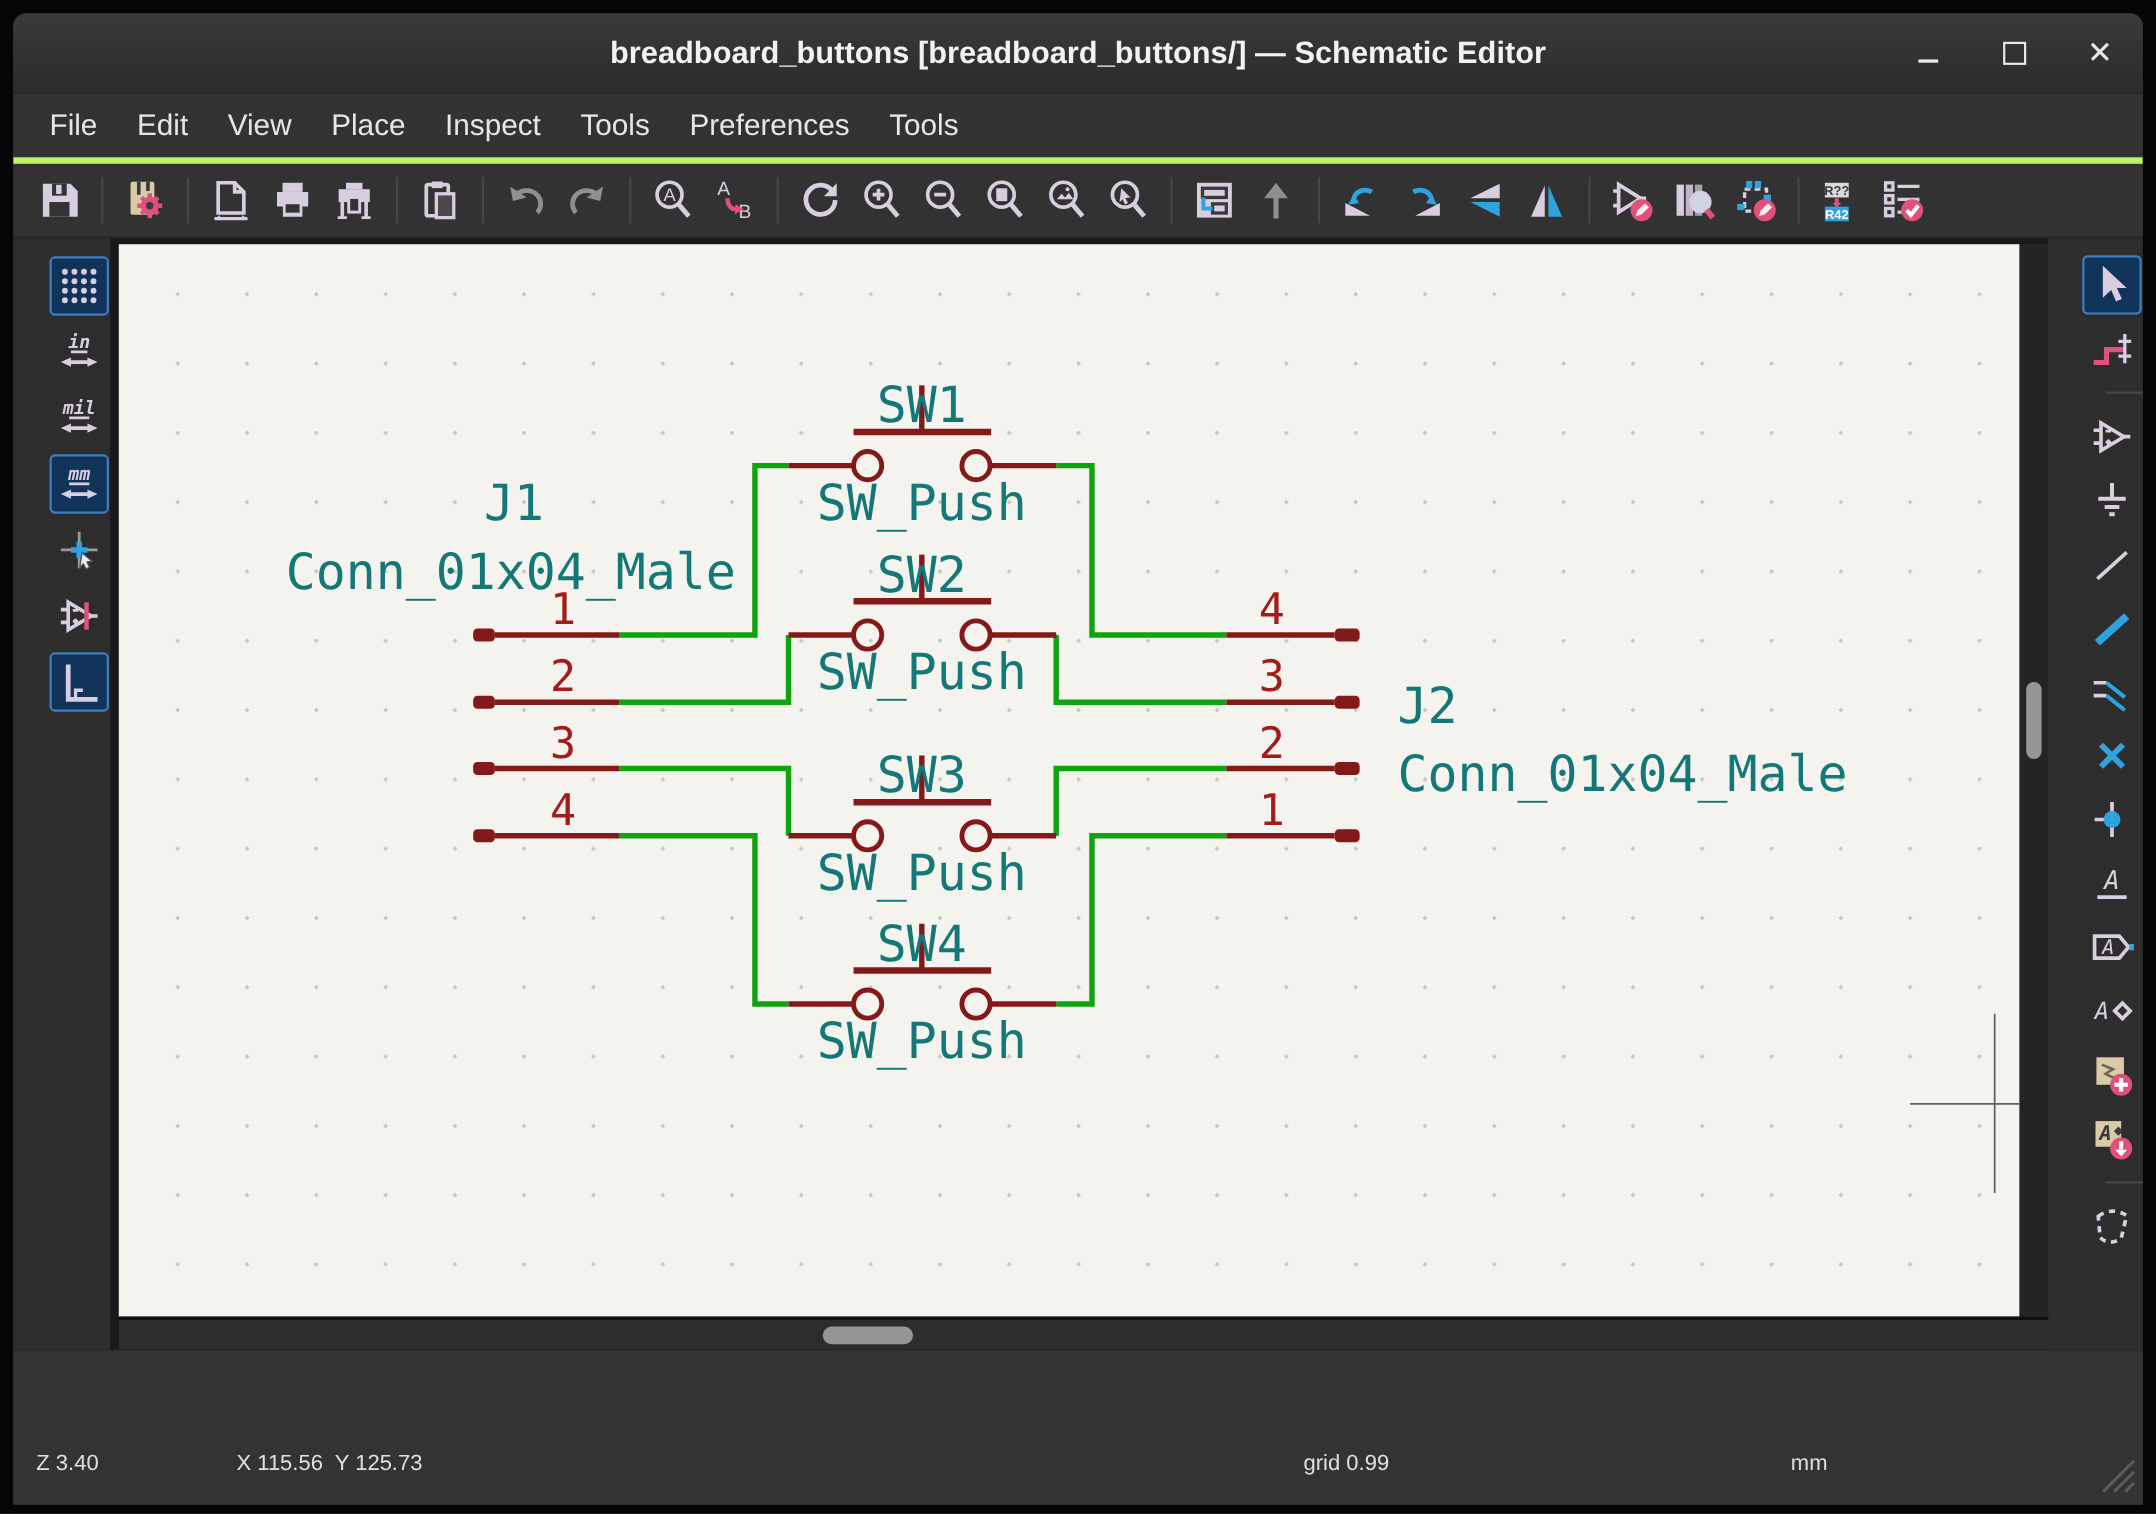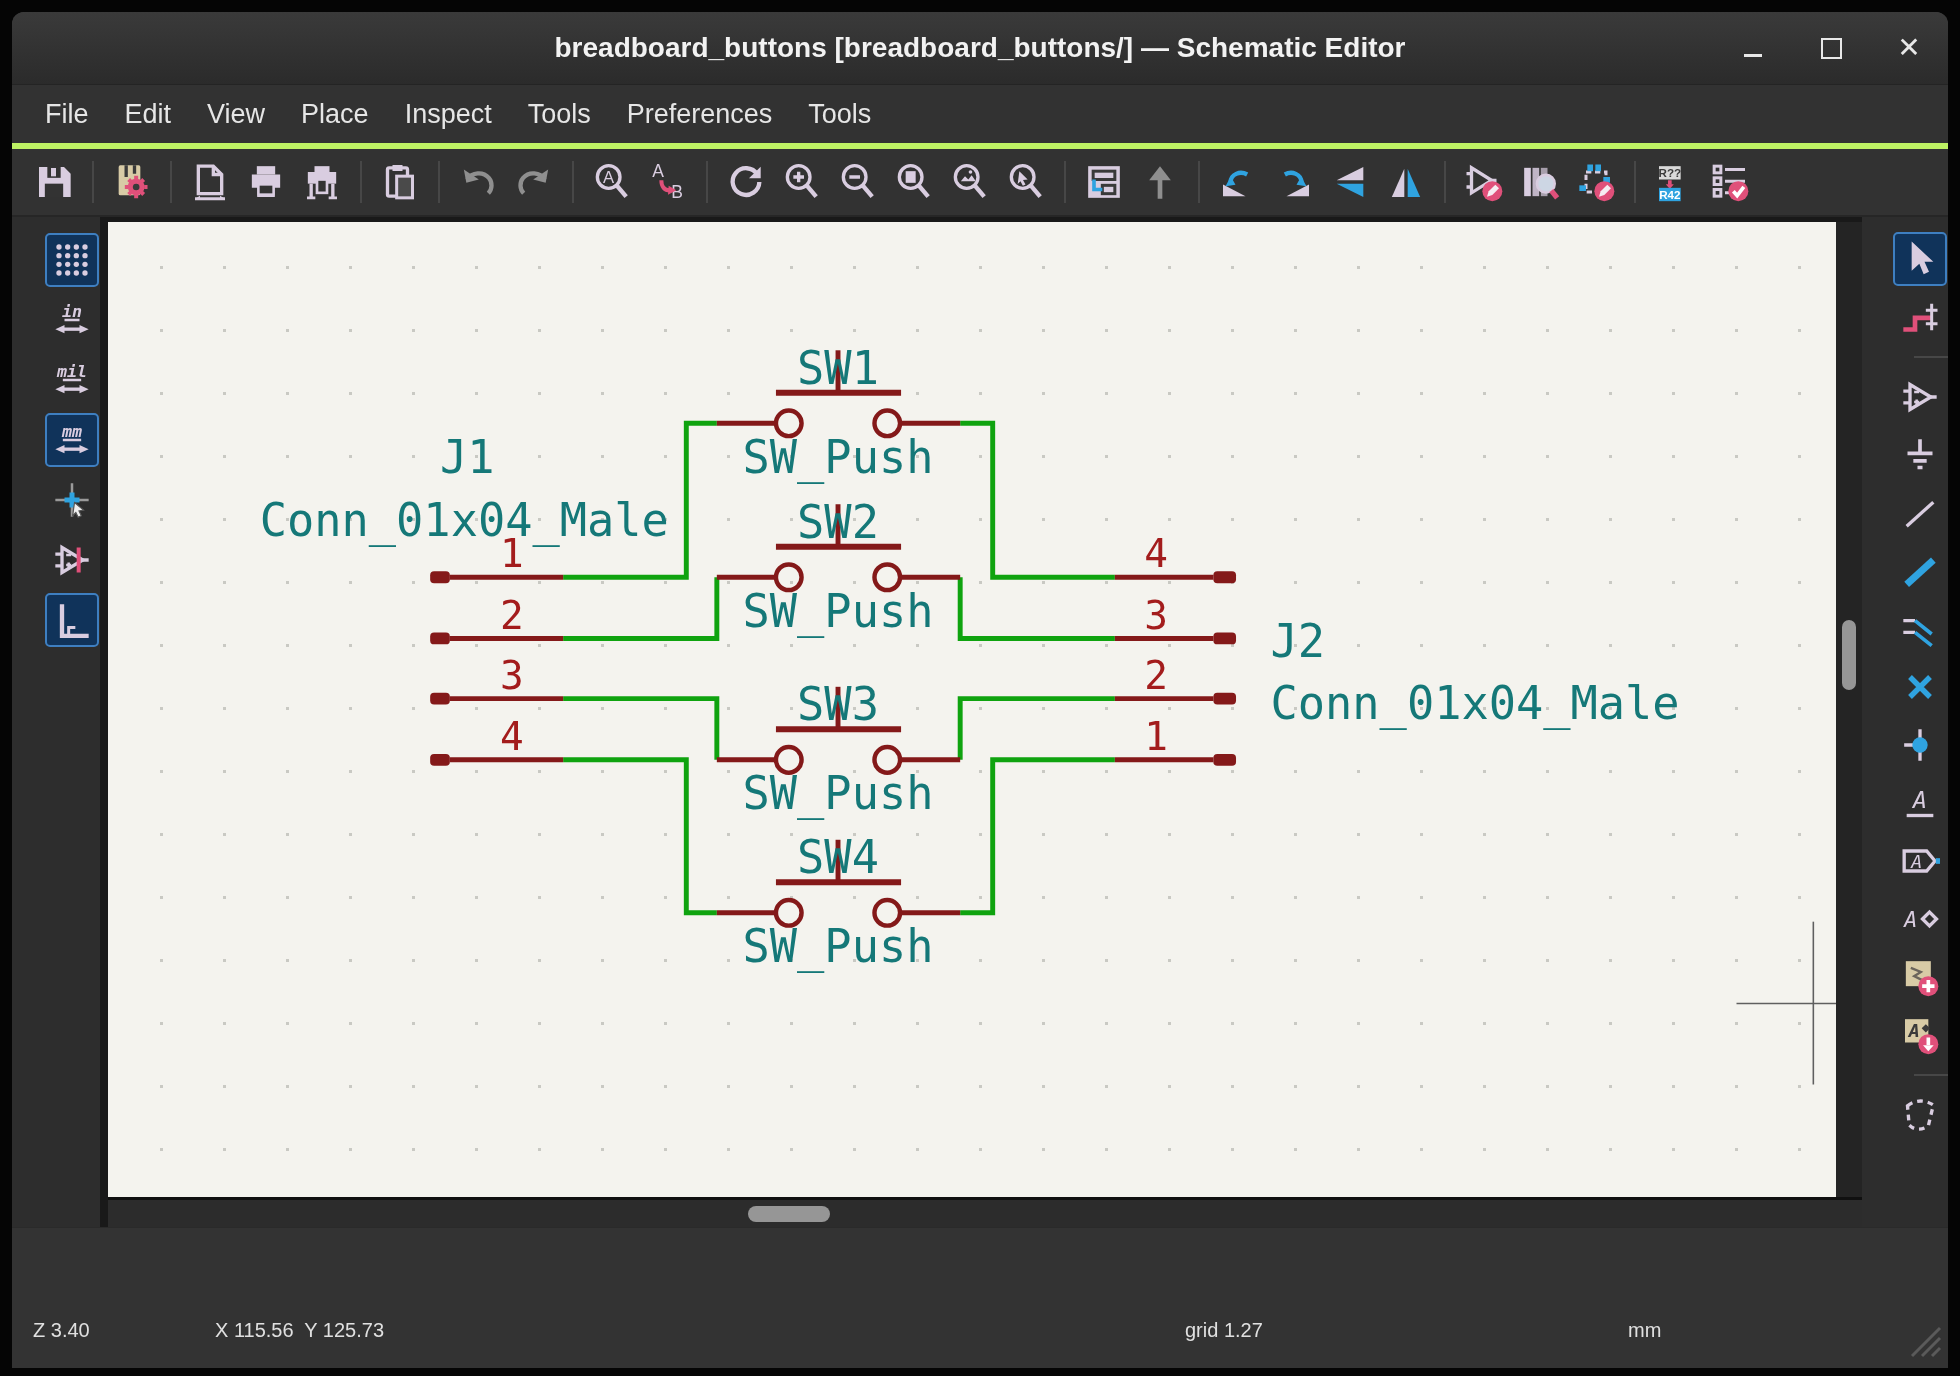--- a/index.html
+++ b/index.html
@@ -578,21 +578,21 @@
             <svg viewBox="0 0 24 24">
               <path d="M4.5 6.5c5-4 11-3.5 15.5-.5l-3 12.5c-4.5 3-8.5 2.5-11.5-.5z" fill="none" stroke="#d9cde0" stroke-width="2" stroke-dasharray="3.4 3"></path>
             </svg>
           </div>
         </div>
     </div>
 
     <div class="statusbar">
       <span class="status-item" style="left:21px">Z 3.40</span>
       <span class="status-item" style="left:203px">X 115.56  Y 125.73</span>
-      <span class="status-item" style="left:1173px">grid 1.27</span>
+      <span class="status-item" style="left:1173px">grid 0.99</span>
       <span class="status-item" style="left:1616px">mm</span>
       <svg class="grip" width="36" height="36">
         <g stroke="#5a5a5a" stroke-width="3">
           <line x1="34" y1="6" x2="6" y2="34"></line>
             <line x1="34" y1="16" x2="16" y2="34"></line>
             <line x1="34" y1="26" x2="26" y2="34"></line>
         </g>
       </svg>
     </div>
 

